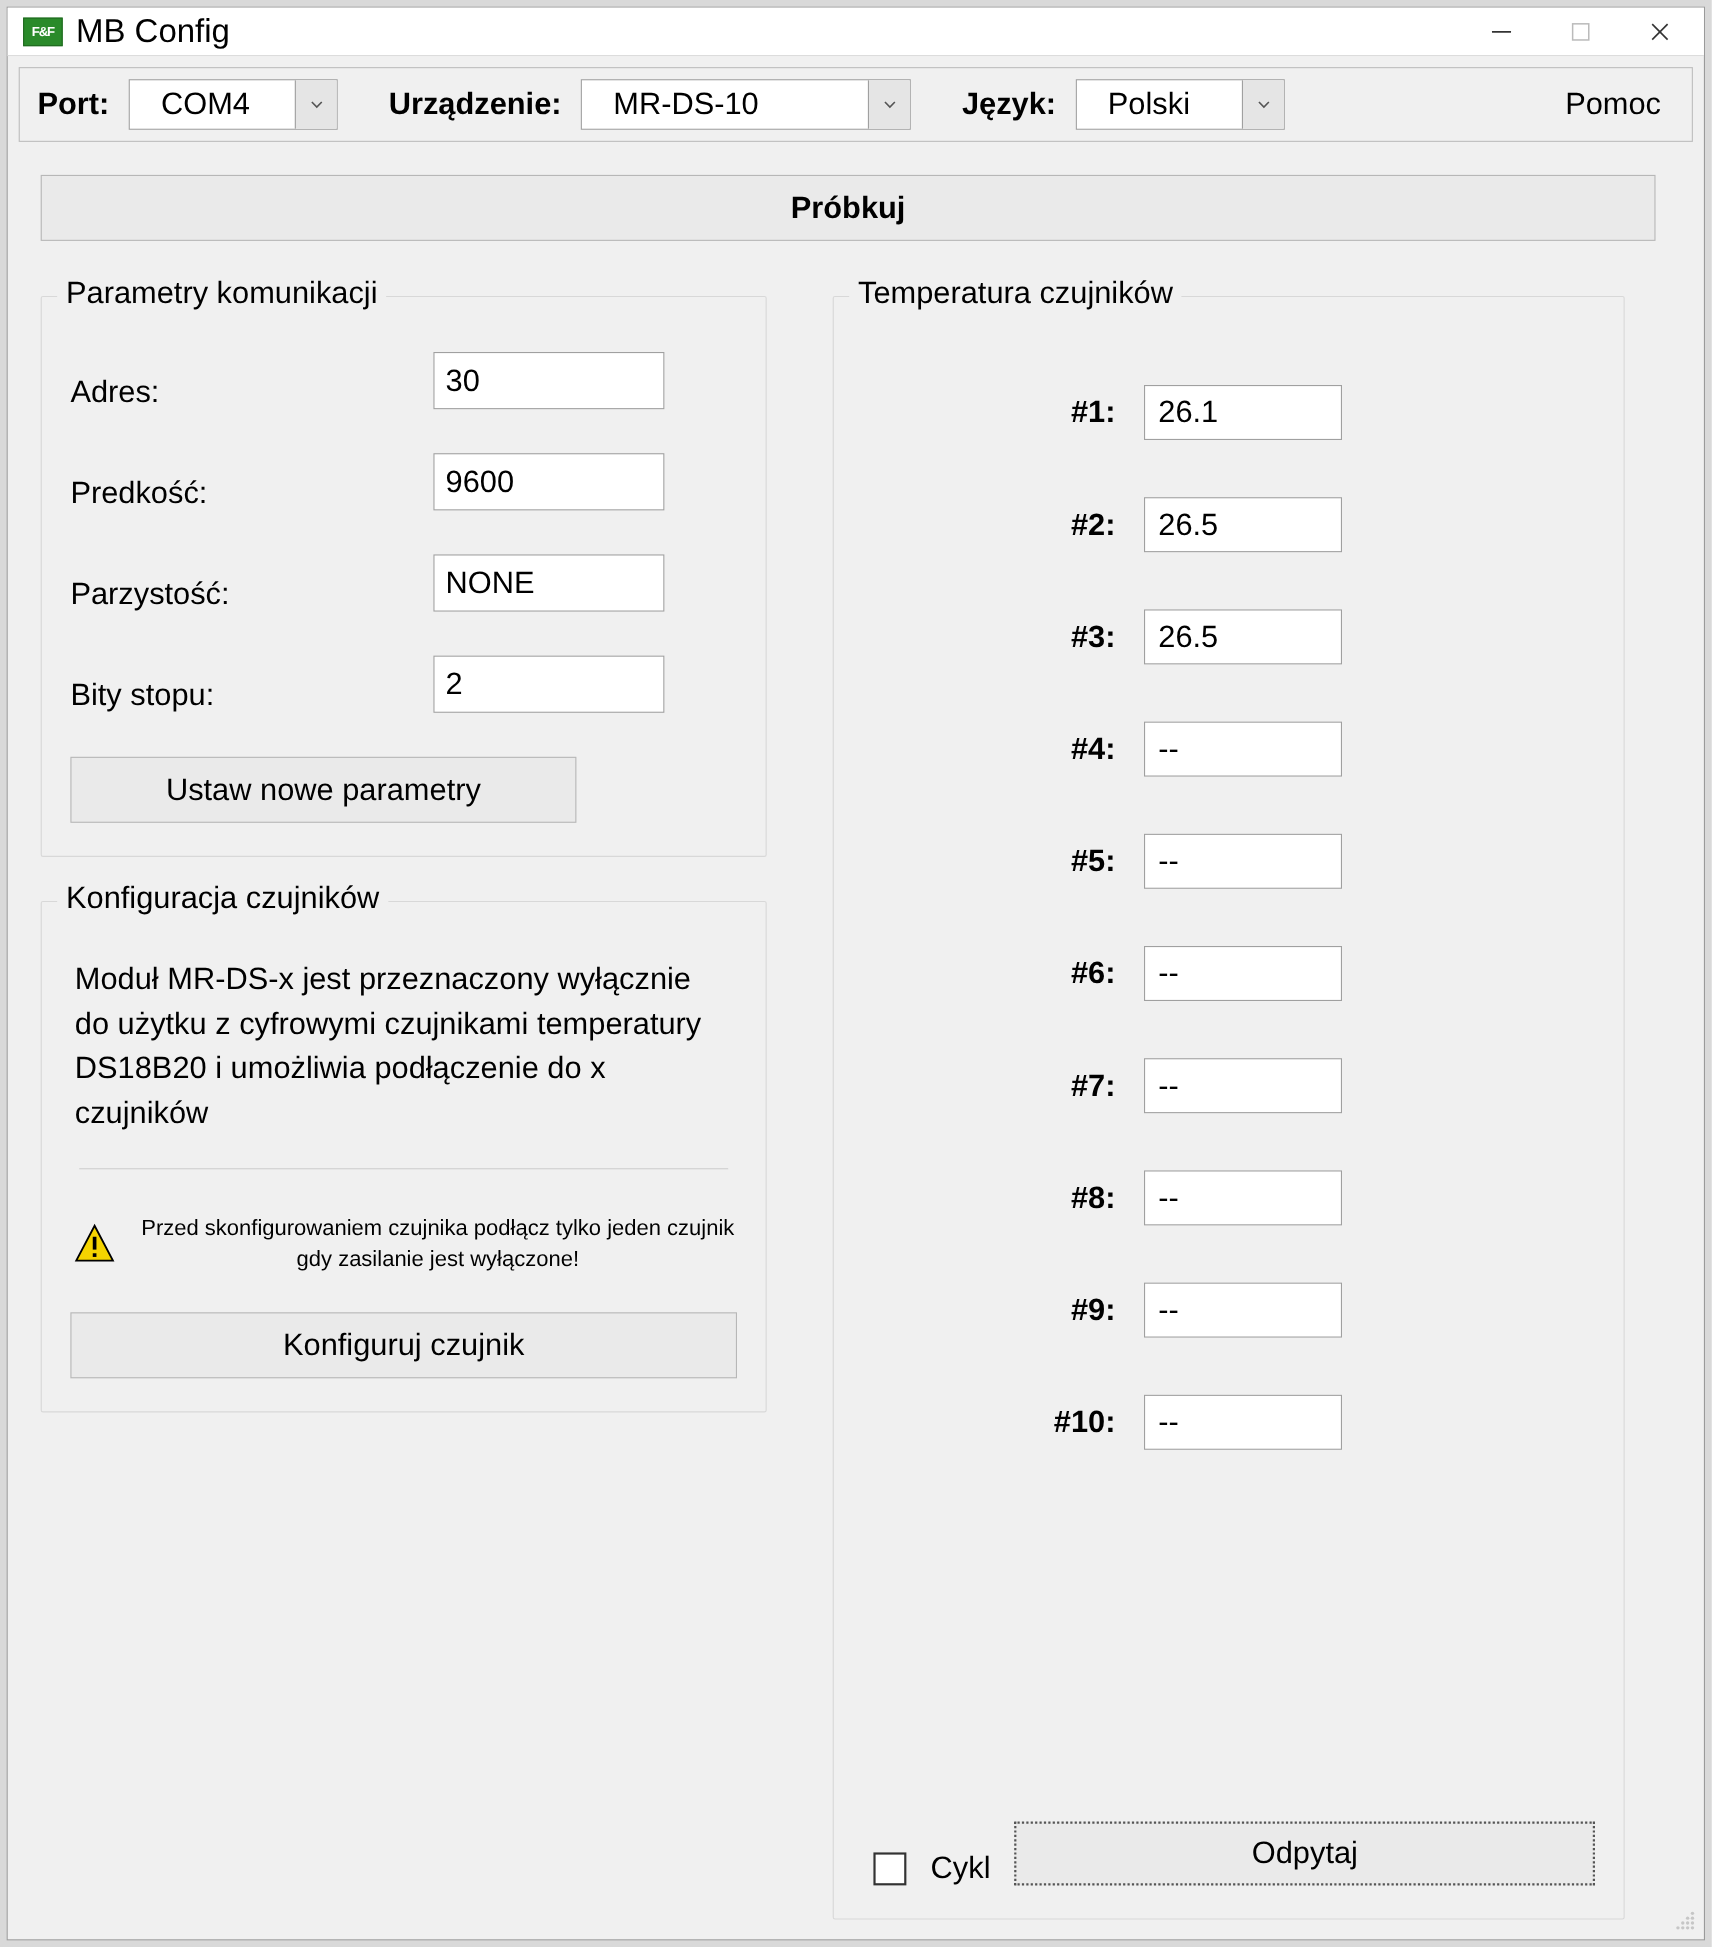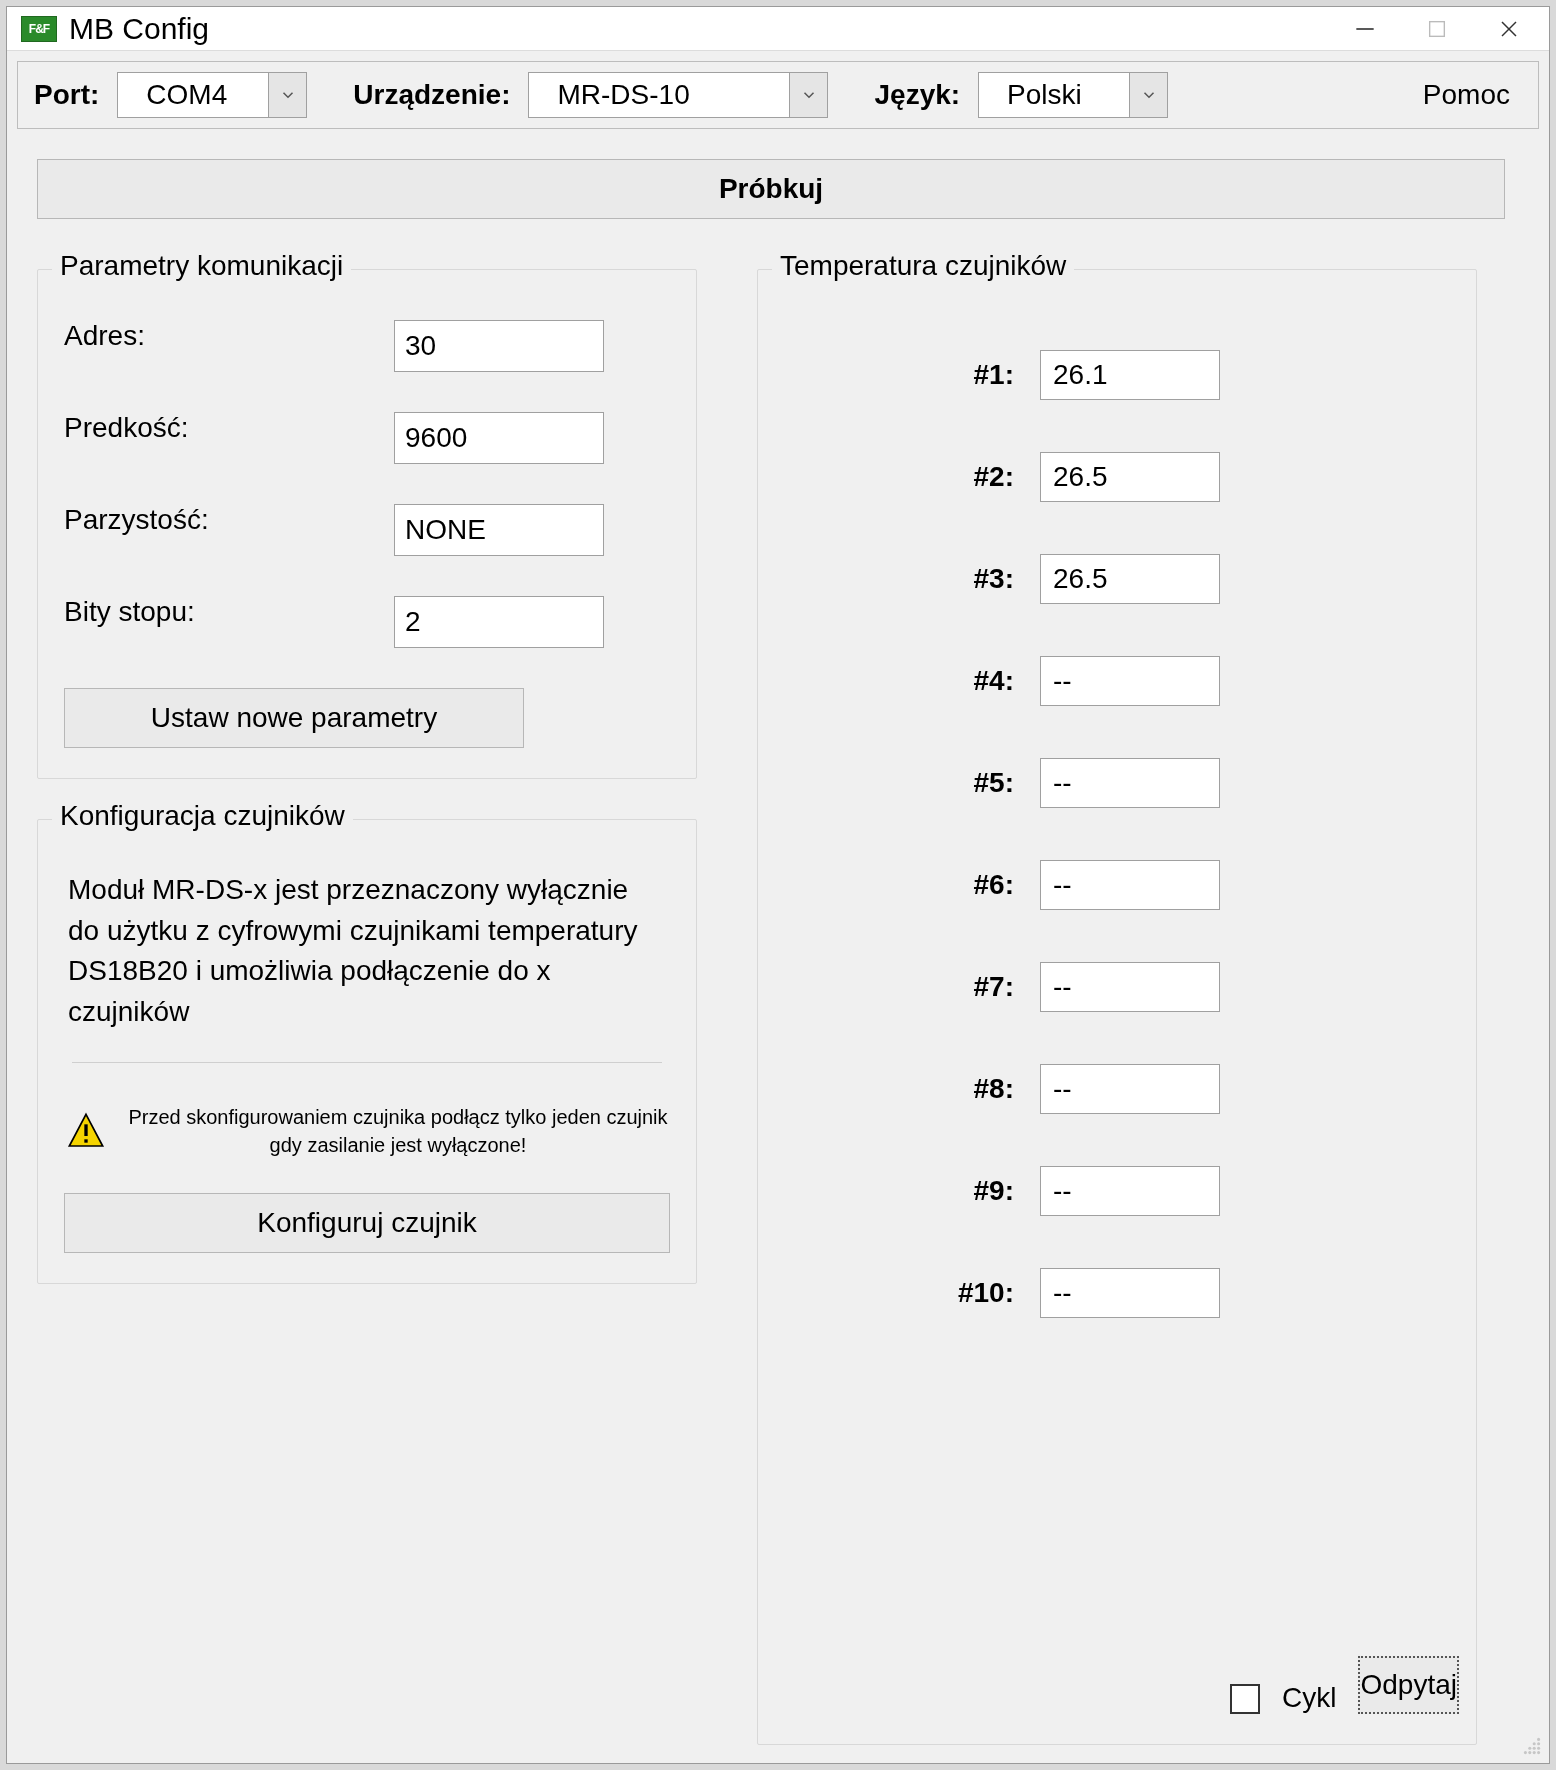--- a/index.html
+++ b/index.html
@@ -118,21 +118,21 @@
     background:#f0f0f0;
   }
   .group + .group { margin-top:40px; }
   .group-title {
     position:absolute; top:-20px; left:14px;
     background:#f0f0f0; padding:0 8px;
     color:#000000; font-size:28px;
   }
 
   .param-row {
-    display:flex; align-items:flex-start;
+    display:flex; align-items:flex-end;
     margin-bottom:40px;
   }
   .param-row:last-of-type { margin-bottom:30px; }
   .param-label { font-size:28px; color:#000; width:330px; }
   .param-input {
     width:210px; height:52px;
     background:#fff; border:1px solid #a0a0a0;
     font-size:28px; padding:0 10px;
     display:flex; align-items:center;
   }
@@ -159,21 +159,21 @@
   .warn-text {
     font-size:20px; text-align:center; flex:1; line-height:1.4;
   }
   .config-btn {
     height:60px; width:100%;
     background:#eaeaea; border:1px solid #b7b7b7;
     display:flex; align-items:center; justify-content:center;
     font-size:28px;
   }
 
-  .temp-group { height:100%; display:flex; flex-direction:row; }
+  .temp-group { height:100%; display:flex; flex-direction:column; }
   .temp-rows { flex:1; padding-top:30px; padding-left:120px; }
   .temp-row { display:flex; align-items:center; margin-bottom:52px; }
   .temp-label { width:110px; text-align:right; font-size:28px; font-weight:600; margin-right:26px; }
   .temp-value {
     width:180px; height:50px; background:#fff; border:1px solid #a0a0a0;
     display:flex; align-items:center; padding:0 12px; font-size:28px;
   }
   .temp-actions { display:flex; align-items:flex-end; gap:22px; margin-top:10px; padding-left:10px; }
   .checkbox {
     width:30px; height:30px; background:#fff; border:2px solid #333;

